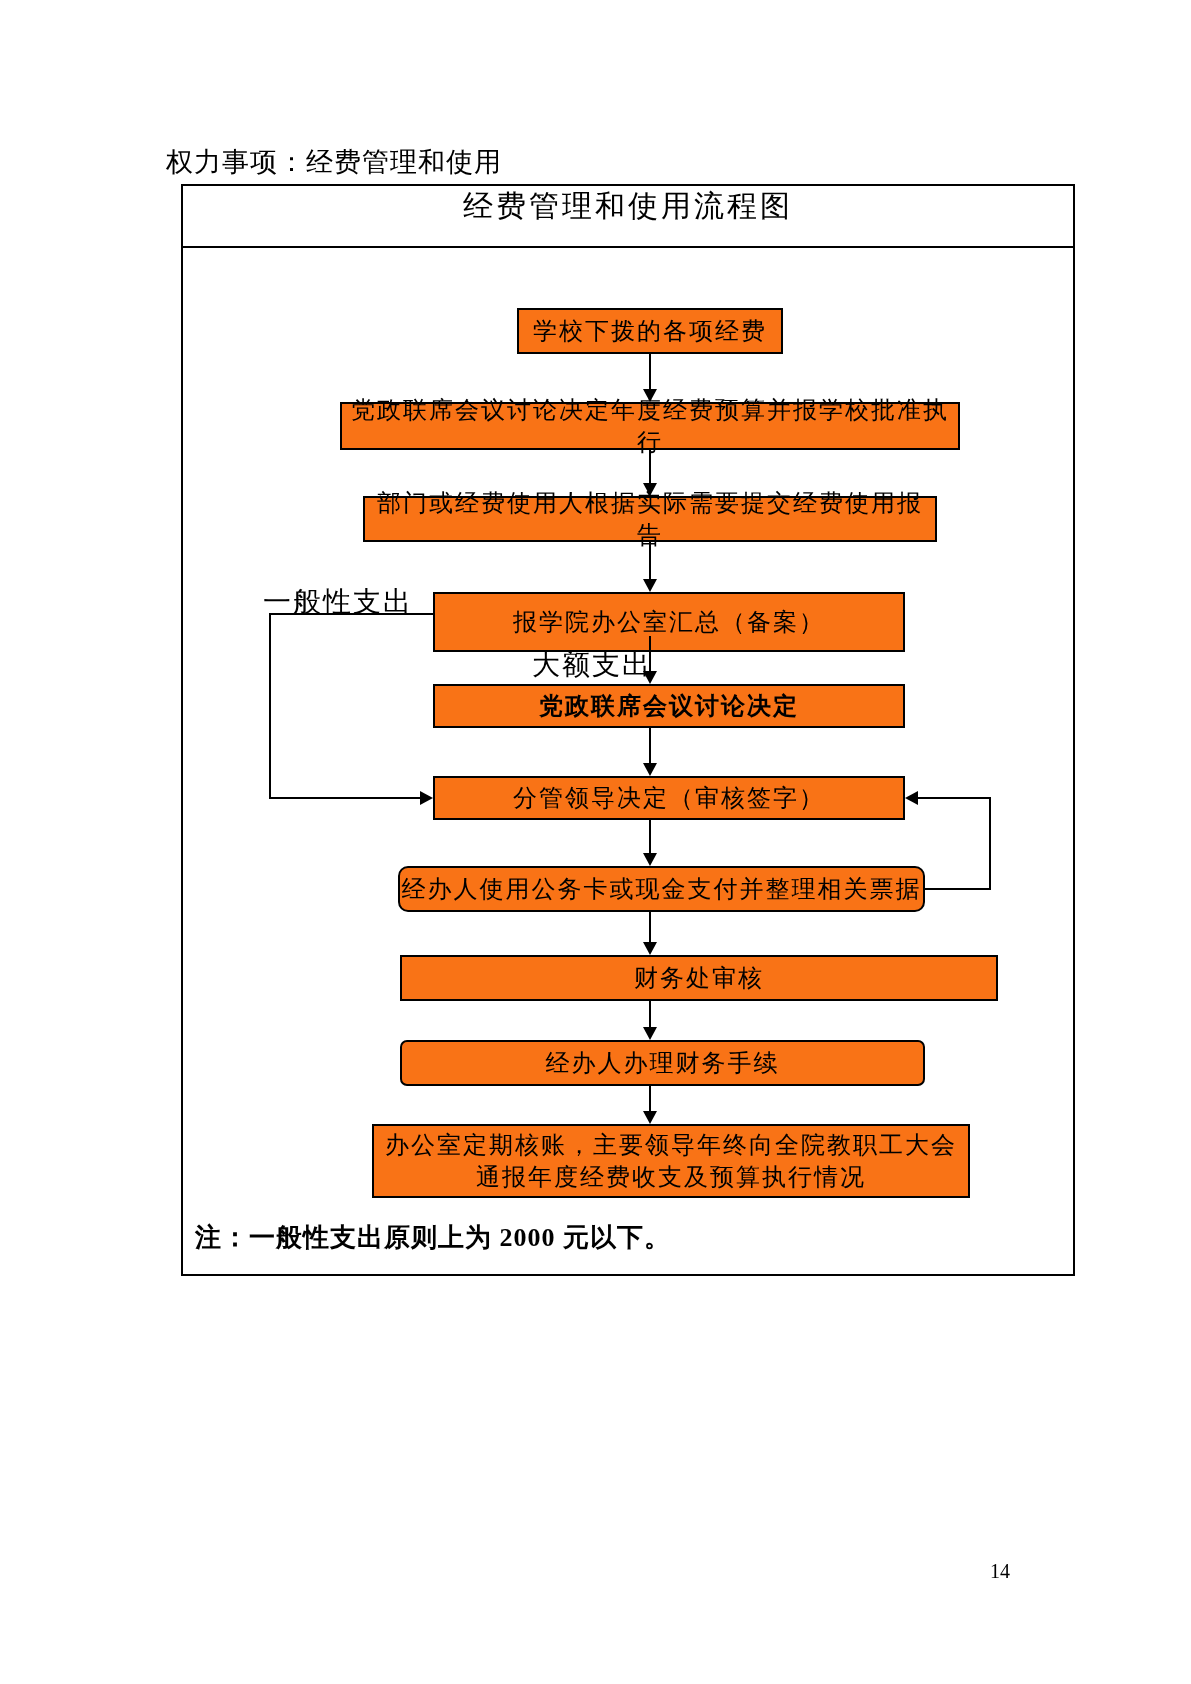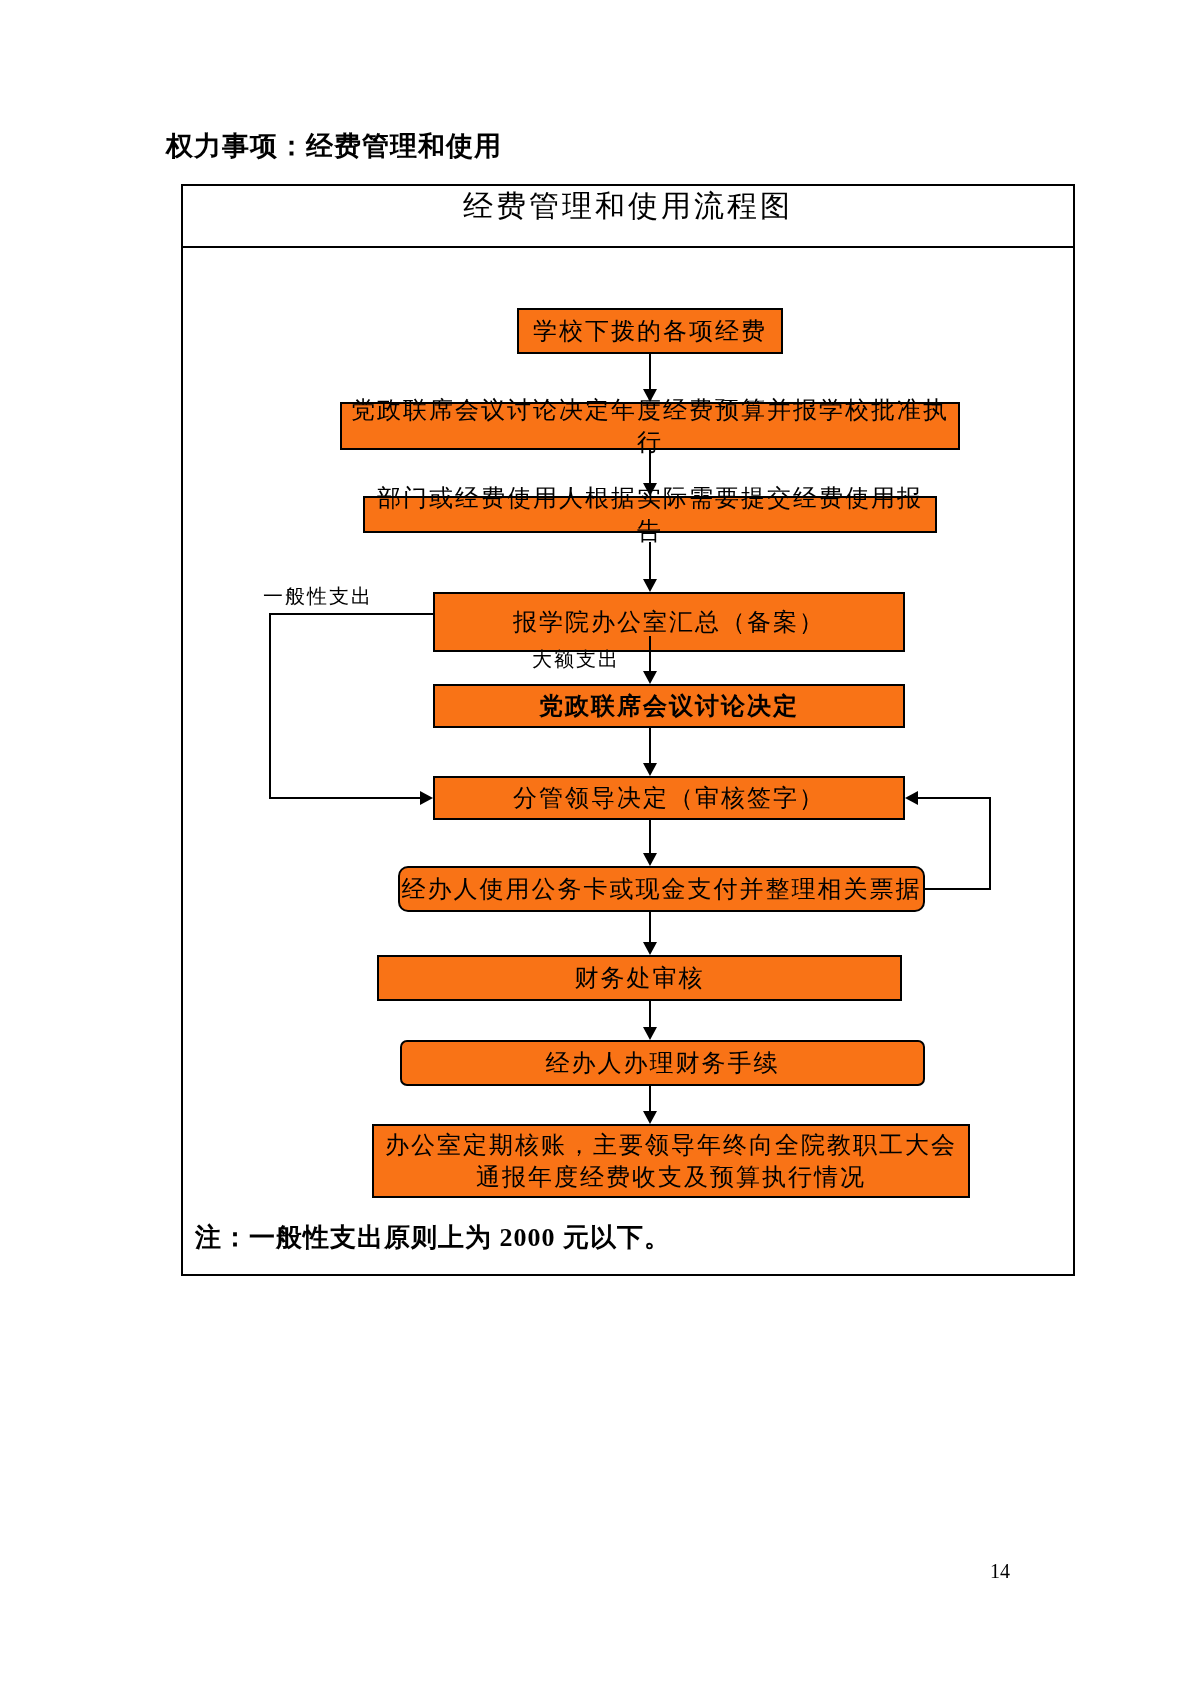--- a/index.html
+++ b/index.html
@@ -3,22 +3,22 @@
 <meta charset="utf-8">
 <style>
   html,body{margin:0;padding:0;background:#fff;}
   *{box-sizing:border-box;}
   .page{
     position:relative;width:1191px;height:1684px;background:#ffffff;
     font-family:"Liberation Serif","DejaVu Serif",serif;color:#000;
     overflow:hidden;
   }
   .doc-header{
-    position:absolute;left:166px;top:128px;
-    font-size:27px;font-weight:bold;letter-spacing:1px;white-space:nowrap;
+    position:absolute;left:166px;top:144px;
+    font-size:27px;font-weight:normal;letter-spacing:1px;white-space:nowrap;
   }
   .outer-frame{
     position:absolute;left:181px;top:184px;width:894px;height:1092px;
     border:2px solid #000;
   }
   .title-band{
     position:absolute;left:0;top:0;width:100%;height:62px;
     border-bottom:2px solid #000;
     display:flex;align-items:flex-start;justify-content:center;
   }
@@ -41,21 +41,21 @@
     position:absolute;width:0;height:0;
     border-top:7px solid transparent;border-bottom:7px solid transparent;
     border-left:13px solid #000;
   }
   .head-left{
     position:absolute;width:0;height:0;
     border-top:7px solid transparent;border-bottom:7px solid transparent;
     border-right:13px solid #000;
   }
   .edge-label{
-    position:absolute;font-size:20px;letter-spacing:2px;white-space:nowrap;
+    position:absolute;font-size:28px;letter-spacing:2px;white-space:nowrap;
   }
   .doc-note{
     position:absolute;left:195px;top:1220px;
     font-size:26px;font-weight:bold;letter-spacing:1px;white-space:nowrap;
   }
   .page-number{
     position:absolute;left:990px;top:1560px;font-size:20px;
   }
 </style>
 </head>
@@ -72,41 +72,41 @@
   </div>
 
   <div class="flow-node" style="left:517px;top:308px;width:266px;height:46px;">
     <span>学校下拨的各项经费</span>
   </div>
 
   <div class="flow-node" style="left:340px;top:402px;width:620px;height:48px;">
     <span>党政联席会议讨论决定年度经费预算并报学校批准执行</span>
   </div>
 
-  <div class="flow-node" style="left:363px;top:496px;width:574px;height:37px;justify-content:flex-end;">
+  <div class="flow-node" style="left:363px;top:496px;width:574px;height:46px;justify-content:flex-end;">
     <span>部门或经费使用人根据实际需要提交经费使用报告</span>
   </div>
 
   <div class="flow-node" style="left:433px;top:592px;width:472px;height:60px;">
     <span>报学院办公室汇总（备案）</span>
   </div>
 
   <div class="flow-node" style="left:433px;top:684px;width:472px;height:44px;font-weight:bold;">
     <span>党政联席会议讨论决定</span>
   </div>
 
   <div class="flow-node" style="left:433px;top:776px;width:472px;height:44px;">
     <span>分管领导决定（审核签字）</span>
   </div>
 
   <div class="flow-node" style="left:398px;top:866px;width:527px;height:46px;border-radius:10px;">
     <span>经办人使用公务卡或现金支付并整理相关票据</span>
   </div>
 
-  <div class="flow-node" style="left:377px;top:955px;width:525px;height:46px;">
+  <div class="flow-node" style="left:400px;top:955px;width:598px;height:46px;">
     <span>财务处审核</span>
   </div>
 
   <div class="flow-node" style="left:400px;top:1040px;width:525px;height:46px;border-radius:7px;">
     <span>经办人办理财务手续</span>
   </div>
 
   <div class="flow-node wrap" style="left:372px;top:1124px;width:598px;height:74px;">
     <span>办公室定期核账，主要领导年终向全院教职工大会通报年度经费收支及预算执行情况</span>
   </div>

